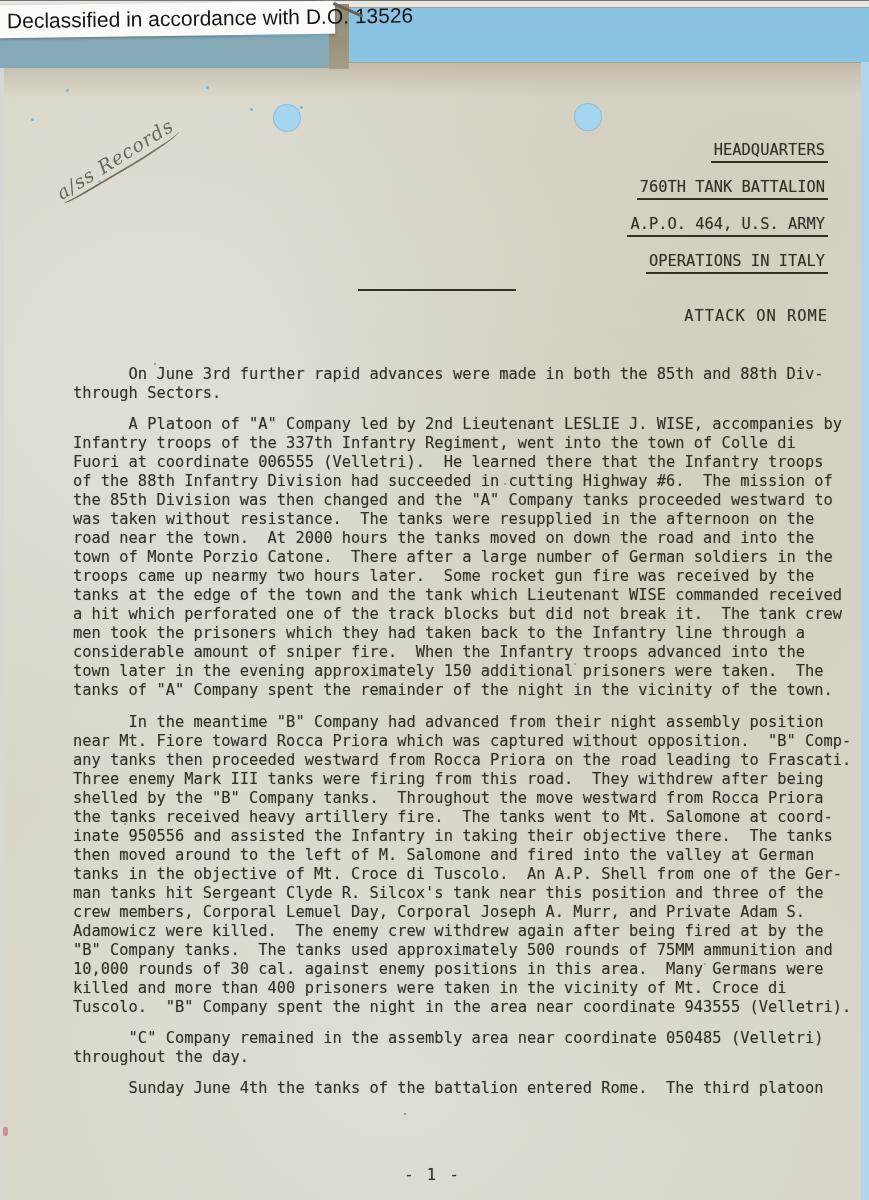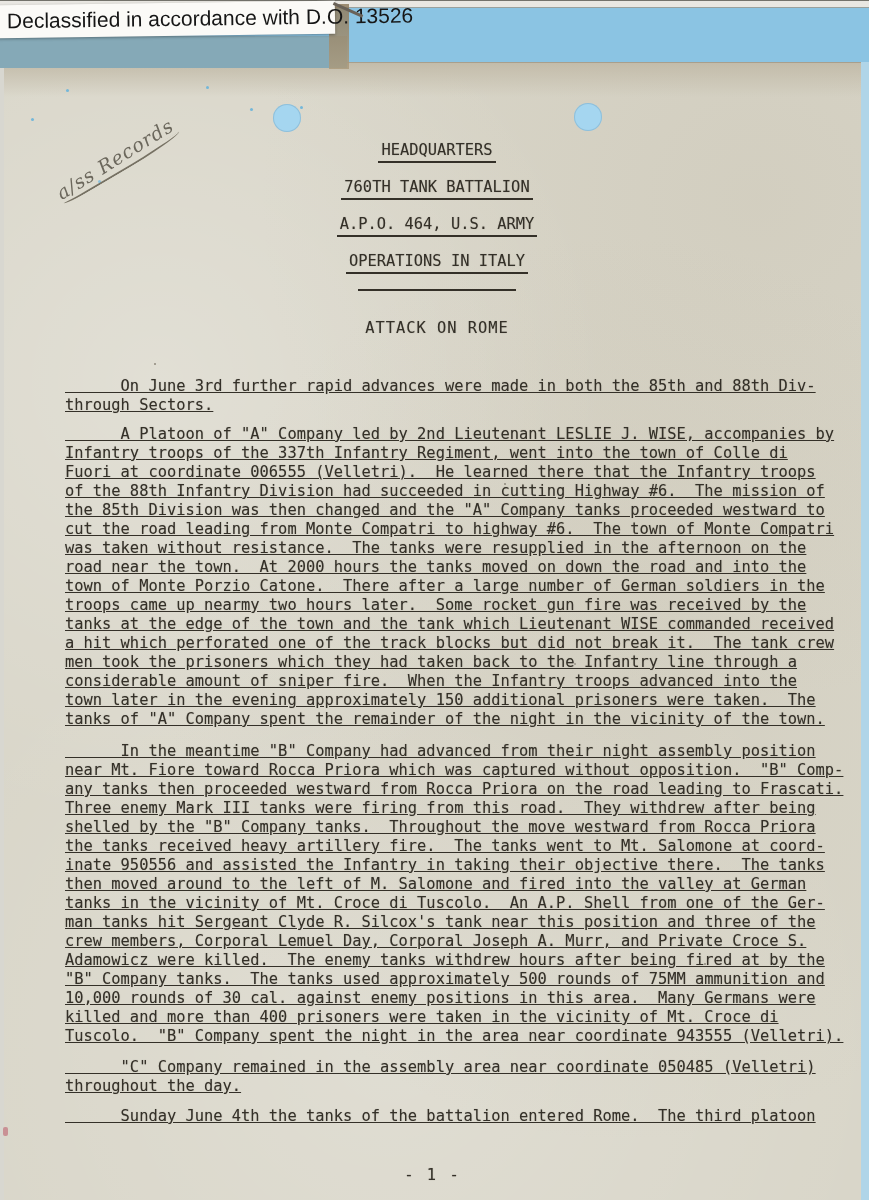--- a/index.html
+++ b/index.html
@@ -36,26 +36,26 @@
   
   .handwriting{position:absolute;left:62px;top:118px;width:150px;transform:rotate(-32deg);
                transform-origin:0 100%;font-family:"DejaVu Serif", serif;font-style:italic;
                font-size:19px;color:#6b675c;letter-spacing:1px;white-space:nowrap;}
   .handwriting::after{content:"";display:block;width:136px;height:4px;margin-top:-2px;
                border-bottom:2px solid #767163;border-radius:0 0 70% 30%/0 0 8px 4px;transform:rotate(1.5deg);}
   
   .doc-text{position:absolute;left:57px;top:78px;width:782px;color:#343028;font-size:15.4px;
             line-height:19px;text-shadow:0 0 1px rgba(52,48,40,.35);}
   .tline{white-space:pre;height:19px;}
-  .header-block{width:782px;text-align:center;transform:translateX(-15px);}
+  .header-block{width:782px;text-align:right;transform:translateX(-15px);}
   .header-line{height:19px;margin-bottom:18px;}
   .header-line span{display:inline-block;border-bottom:2px solid #343028;padding:0 3px 1px 3px;}
   .header-rule{width:158px;margin:17px auto 0 auto;border-top:2px solid #343028;height:0;}
-  .subtitle-line{margin-top:28px;height:19px;letter-spacing:1px;}
-  .paragraph{margin:4px;text-decoration:underline;}
+  .subtitle-line{margin-top:16px;height:19px;letter-spacing:1px;}
+  .paragraph{margin:12px;}
   .p1{margin-top:39px;} .p2{margin-top:10px;} .p3{margin-top:13px;} .p4{margin-top:12px;} .p5{margin-top:11px;}
   .page-number{position:absolute;left:0;top:1103px;width:857px;text-align:center;color:#343028;
                font-size:15.4px;letter-spacing:2px;text-shadow:0 0 1px rgba(52,48,40,.35);}
   
   .label-backing{position:absolute;left:0;top:36px;width:347px;height:32px;background:#85a9b7;z-index:4;}
   .tape-mark{position:absolute;left:329px;top:4px;width:20px;height:65px;
              background:linear-gradient(#8f7c5f,#ab9a7c);opacity:.85;z-index:5;}
   .staple{position:absolute;left:334px;top:2px;width:32px;height:3px;background:#6a6258;
           transform:rotate(24deg);transform-origin:0 0;z-index:7;}
   .declass-label{position:absolute;left:-3px;top:3px;width:322px;padding:4px 6px 5px 10px;background:#fbfaf7;
@@ -96,45 +96,44 @@
         <div class="paragraph p1">
             <div class="tline">      On June 3rd further rapid advances were made in both the 85th and 88th Div-</div>
             <div class="tline">through Sectors.</div>
           </div>
         <div class="paragraph p2">
             <div class="tline">      A Platoon of "A" Company led by 2nd Lieutenant LESLIE J. WISE, accompanies by</div>
             <div class="tline">Infantry troops of the 337th Infantry Regiment, went into the town of Colle di</div>
             <div class="tline">Fuori at coordinate 006555 (Velletri).  He learned there that the Infantry troops</div>
             <div class="tline">of the 88th Infantry Division had succeeded in cutting Highway #6.  The mission of</div>
             <div class="tline">the 85th Division was then changed and the "A" Company tanks proceeded westward to</div>
-            <div class="tline">cut the road leading from Monte Compatri to highway #6.  The town of Monte Compatri</div>
             <div class="tline">was taken without resistance.  The tanks were resupplied in the afternoon on the</div>
             <div class="tline">road near the town.  At 2000 hours the tanks moved on down the road and into the</div>
             <div class="tline">town of Monte Porzio Catone.  There after a large number of German soldiers in the</div>
             <div class="tline">troops came up nearmy two hours later.  Some rocket gun fire was received by the</div>
             <div class="tline">tanks at the edge of the town and the tank which Lieutenant WISE commanded received</div>
             <div class="tline">a hit which perforated one of the track blocks but did not break it.  The tank crew</div>
             <div class="tline">men took the prisoners which they had taken back to the Infantry line through a</div>
             <div class="tline">considerable amount of sniper fire.  When the Infantry troops advanced into the</div>
             <div class="tline">town later in the evening approximately 150 additional prisoners were taken.  The</div>
             <div class="tline">tanks of "A" Company spent the remainder of the night in the vicinity of the town.</div>
           </div>
         <div class="paragraph p3">
             <div class="tline">      In the meantime "B" Company had advanced from their night assembly position</div>
             <div class="tline">near Mt. Fiore toward Rocca Priora which was captured without opposition.  "B" Comp-</div>
             <div class="tline">any tanks then proceeded westward from Rocca Priora on the road leading to Frascati.</div>
             <div class="tline">Three enemy Mark III tanks were firing from this road.  They withdrew after being</div>
             <div class="tline">shelled by the "B" Company tanks.  Throughout the move westward from Rocca Priora</div>
             <div class="tline">the tanks received heavy artillery fire.  The tanks went to Mt. Salomone at coord-</div>
             <div class="tline">inate 950556 and assisted the Infantry in taking their objective there.  The tanks</div>
             <div class="tline">then moved around to the left of M. Salomone and fired into the valley at German</div>
-            <div class="tline">tanks in the vicinity of Mt. Croce di Tuscolo.  An A.P. Shell from one of the Ger-</div>
+            <div class="tline">tanks in the objective of Mt. Croce di Tuscolo.  An A.P. Shell from one of the Ger-</div>
             <div class="tline">man tanks hit Sergeant Clyde R. Silcox's tank near this position and three of the</div>
-            <div class="tline">crew members, Corporal Lemuel Day, Corporal Joseph A. Murr, and Private Croce S.</div>
-            <div class="tline">Adamowicz were killed.  The enemy tanks withdrew hours after being fired at by the</div>
+            <div class="tline">crew members, Corporal Lemuel Day, Corporal Joseph A. Murr, and Private Adam S.</div>
+            <div class="tline">Adamowicz were killed.  The enemy crew withdrew again after being fired at by the</div>
             <div class="tline">"B" Company tanks.  The tanks used approximately 500 rounds of 75MM ammunition and</div>
             <div class="tline">10,000 rounds of 30 cal. against enemy positions in this area.  Many Germans were</div>
             <div class="tline">killed and more than 400 prisoners were taken in the vicinity of Mt. Croce di</div>
             <div class="tline">Tuscolo.  "B" Company spent the night in the area near coordinate 943555 (Velletri).</div>
           </div>
         <div class="paragraph p4">
             <div class="tline">      "C" Company remained in the assembly area near coordinate 050485 (Velletri)</div>
             <div class="tline">throughout the day.</div>
           </div>
         <div class="paragraph p5">

